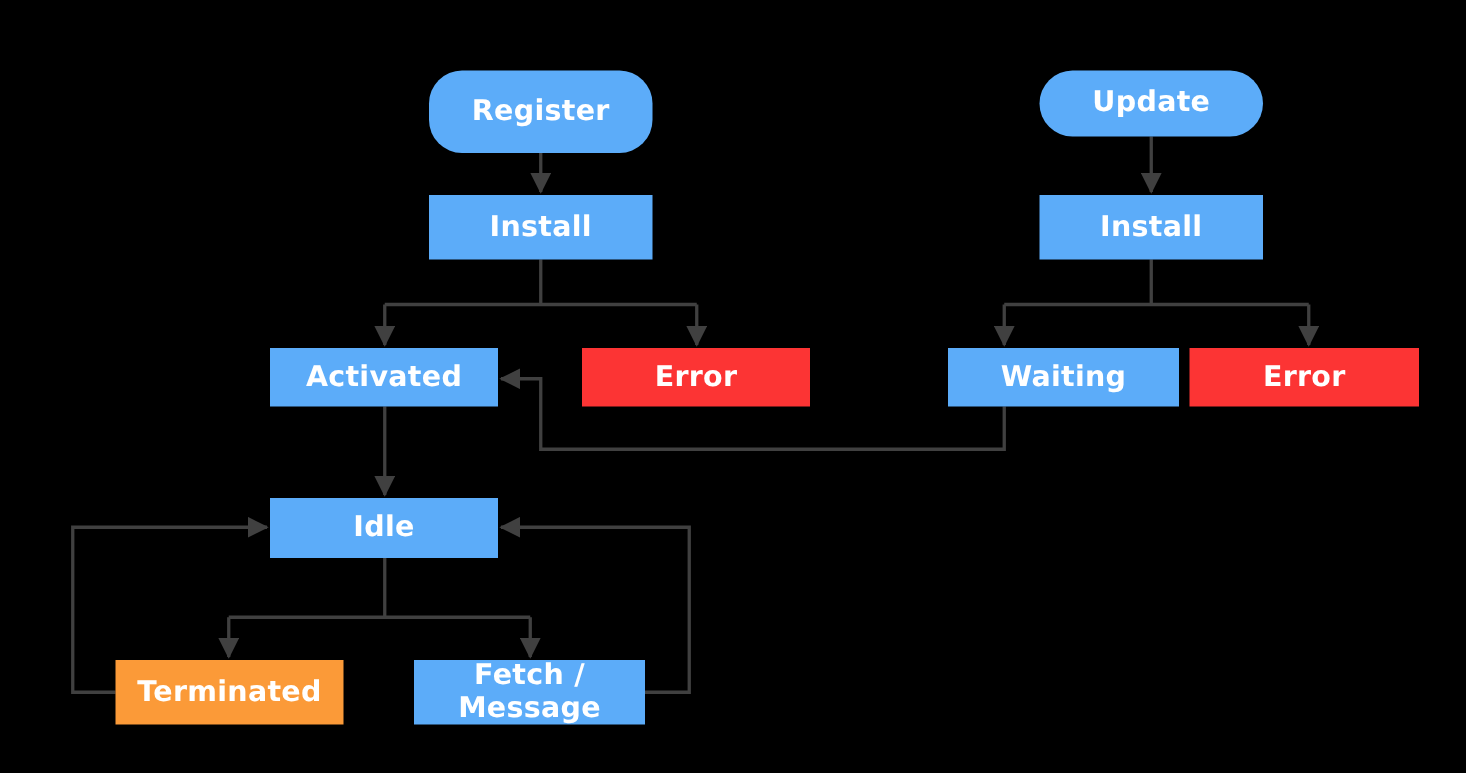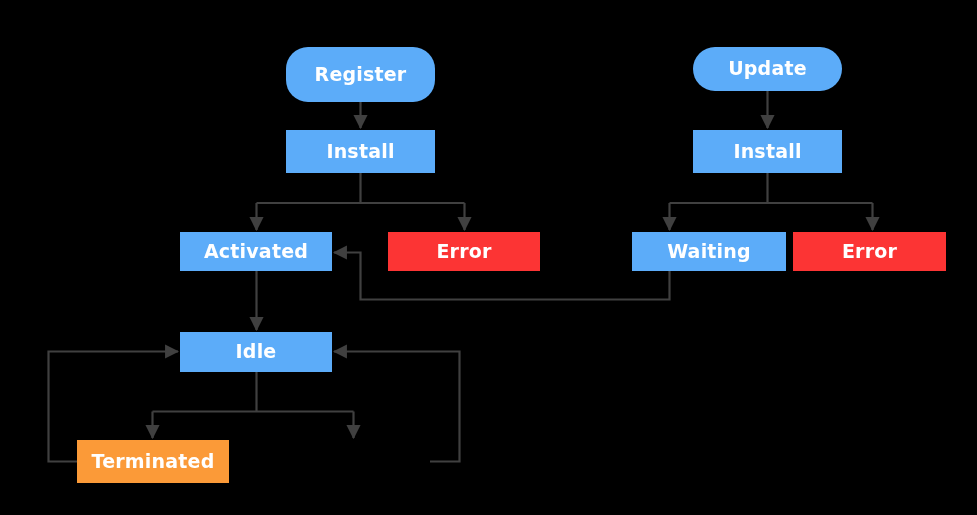--- a/index.html
+++ b/index.html
@@ -128,14 +128,18 @@
   </div>
 
   <div class="node shape-rect" style="left:77px; top:440px; width:152px; height:43px; background:#FB9A38;">
     <span>Terminated</span>
   </div>
 
   <div class="node shape-rect" style="left:180px; top:332px; width:152px; height:40px; background:#5CACF9;">
     <span>Idle</span>
   </div>
 
+  <div class="node shape-rect" style="left:276px; top:440px; width:154px; height:43px; background:#5CACF9;">
+    <span style="white-space:pre-line;">Fetch /
+Message</span>
+  </div>
 
 </div>
 
 </body></html>

